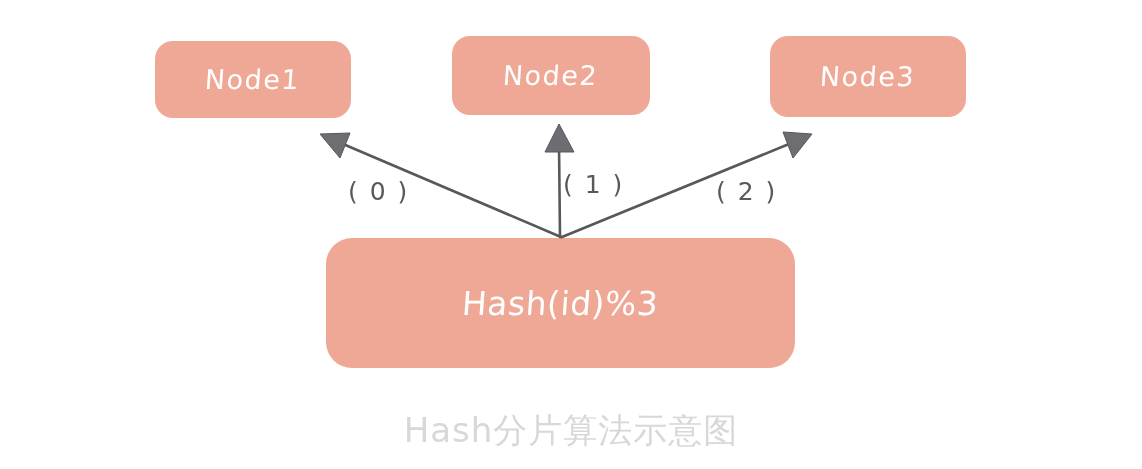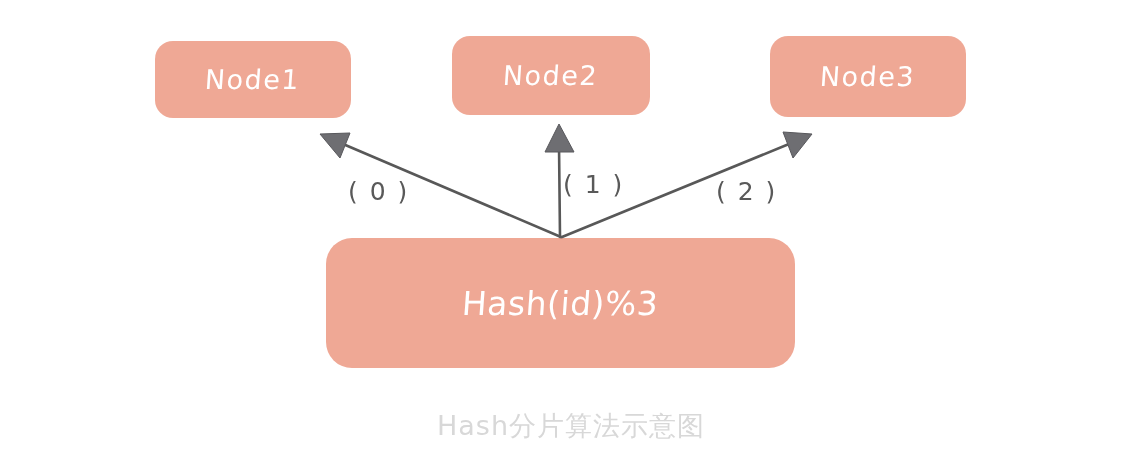--- a/index.html
+++ b/index.html
@@ -99,21 +99,21 @@
 
   
   #caption {
     position: absolute;
     left: 0;
     top: 408px;
     width: 1142px;
     text-align: center;
     color: #D8D8D8;
     font-family: "DejaVu Sans", sans-serif;
-    font-size: 27px;
+    font-size: 34px;
     letter-spacing: 1px;
     user-select: none;
   }
 </style>
 </head>
 <body>
 
 <div id="canvas">
 
   <div class="node-box" id="node1">

